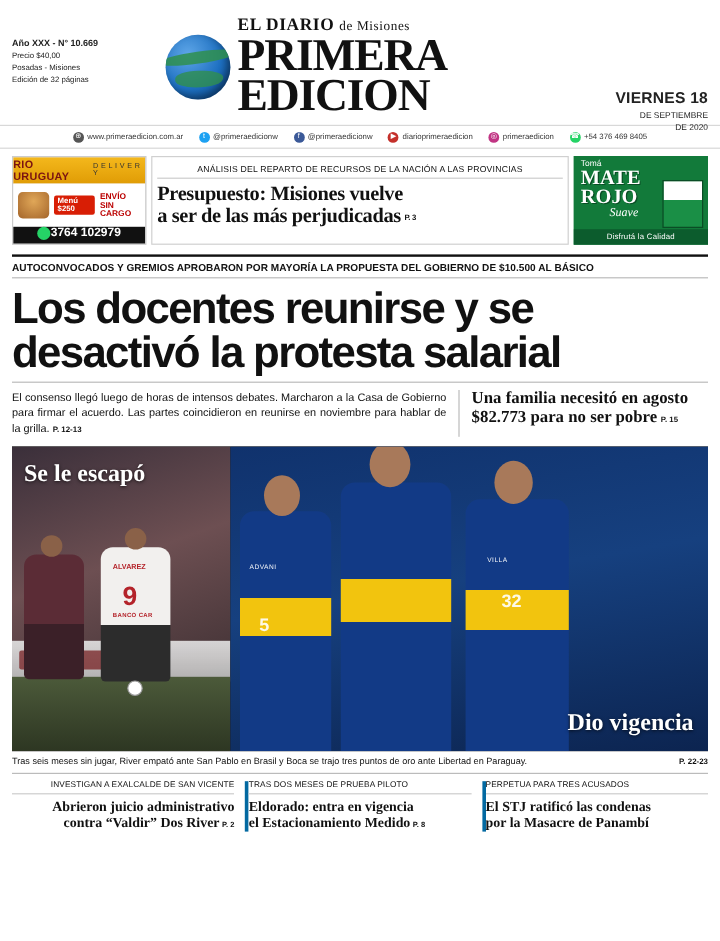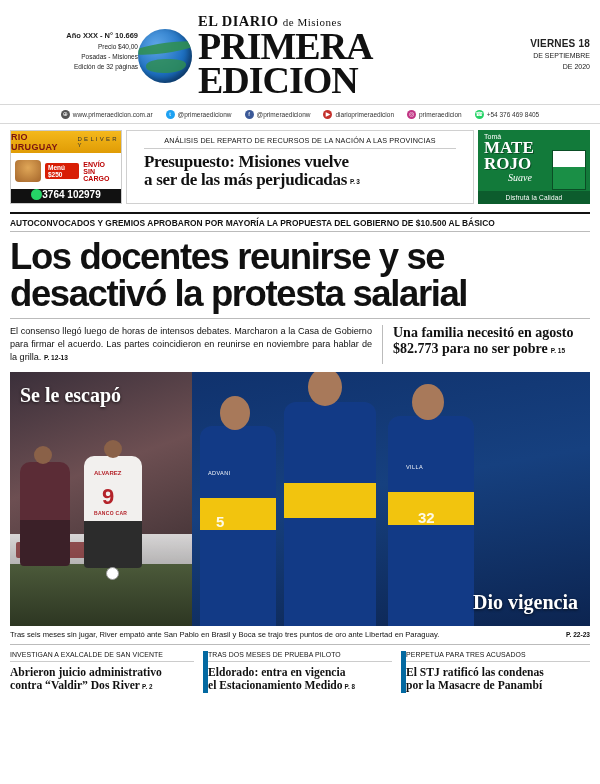--- a/index.html
+++ b/index.html
@@ -19,21 +19,20 @@
     align-items: flex-start;
     padding: 12px 10px 4px 10px;
     height: 104px;
   }
   .mh-left {
     width: 128px;
     font-size: 6.5px;
     line-height: 1.55;
     color: #222;
     padding-top: 18px;
-    text-align: right;
   }
   .mh-left b { font-size: 7.5px; }
   .mh-center {
     flex: 1;
     display: flex;
     align-items: center;
     justify-content: flex-start;
     gap: 6px;
     padding-top: 2px;
   }
@@ -75,21 +74,21 @@
   .t-primera { font-size: 38px; }
   .t-edicion { font-size: 38px; }
   .mh-right {
     width: 96px;
     text-align: right;
     font-size: 7px;
     line-height: 1.5;
     color: #222;
     padding-top: 24px;
   }
-  .mh-right .day { font-weight: bold; font-size: 10px; letter-spacing:.2px;}
+  .mh-right .day { font-weight: bold; font-size: 13px; letter-spacing:.2px;margin-top:36px;}
 
   
   .socialbar {
     border-top: 1px solid #d8d8d8;
     border-bottom: 1px solid #d8d8d8;
     height: 20px;
     display: flex;
     align-items: center;
     justify-content: center;
     gap: 13px;
@@ -142,21 +141,21 @@
   .ru-menu { background:#d81e05; color:#fff; font-size:6.5px; padding:1px 3px; border-radius:2px;}
   .ru-bot {
     background:#111; color:#fff; height:24px; display:flex; align-items:flex-start;
     justify-content:center; gap:0; font-weight:bold; font-size:10px;
   }
   .ru-wa { width:11px;height:11px;border-radius:50%;background:#25d366;}
 
   .lead-center {
     flex: 1;
     border: 1px solid #d0d0d0;
-    padding: 5px 17px;
+    padding: 5px 4px;
   }
   .lead-kicker {
     font-size: 7.2px;
     letter-spacing: .2px;
     color: #111;
     border-bottom: 1px solid #ccc;
     padding-bottom: 3px;
     margin-bottom: 4px;
     text-align: center;
   }
@@ -341,21 +340,21 @@
     position:absolute; border-radius:50%; background:#a8795a;
   }
   .bh1 { left: 28px; bottom: 196px; width: 30px; height: 34px; }
   .bh2 { left: 116px; bottom: 220px; width: 34px; height: 38px; }
   .bh3 { left: 220px; bottom: 206px; width: 32px; height: 36px; }
   .bnum {
     position:absolute; color:#fff; font-weight:bold; font-size:15px;
     font-family:"Liberation Sans",sans-serif; opacity:.9;
   }
   .bn1 { left: 24px; bottom: 96px; }
-  .bn3 { left: 226px; bottom: 100px; }
+  .bn3 { left: 226px; bottom: 116px; }
   .bname {
     position:absolute; color:#fff; font-size:5.5px; letter-spacing:.4px; opacity:.95;
   }
   .bnm1 { left: 16px; bottom: 150px; }
   .bnm3 { left: 214px; bottom: 156px; }
   .ph-cap-left {
     position: absolute;
     left: 10px; top: 12px;
     color: #fff;
     font-family: "Liberation Serif", serif;
@@ -382,22 +381,22 @@
     align-items: baseline;
   }
   .photo-caption .pg { font-weight: bold; font-size: 6.6px; }
 
   
   .bottom {
     display: flex;
     margin: 6px 10px 0 10px;
     gap: 9px;
   }
-  .bcol { flex: 1; border-left: 5px solid #0369a1; padding-left: 0; }
-  .bcol:first-child { border-left: none; padding-left: 0; }
+  .bcol { flex: 1; border-left: 3px solid #0369a1; padding-left: 0; }
+  .bcol:first-child { border-left: none; padding-left: 0; text-align: right; }
   .bk {
     font-size: 6.9px;
     letter-spacing: .1px;
     padding-bottom: 3px;
     border-bottom: 1px solid #ccc;
     margin-bottom: 4px;
     text-transform: uppercase;
   }
   .bt {
     font-family: "Liberation Serif", serif;

